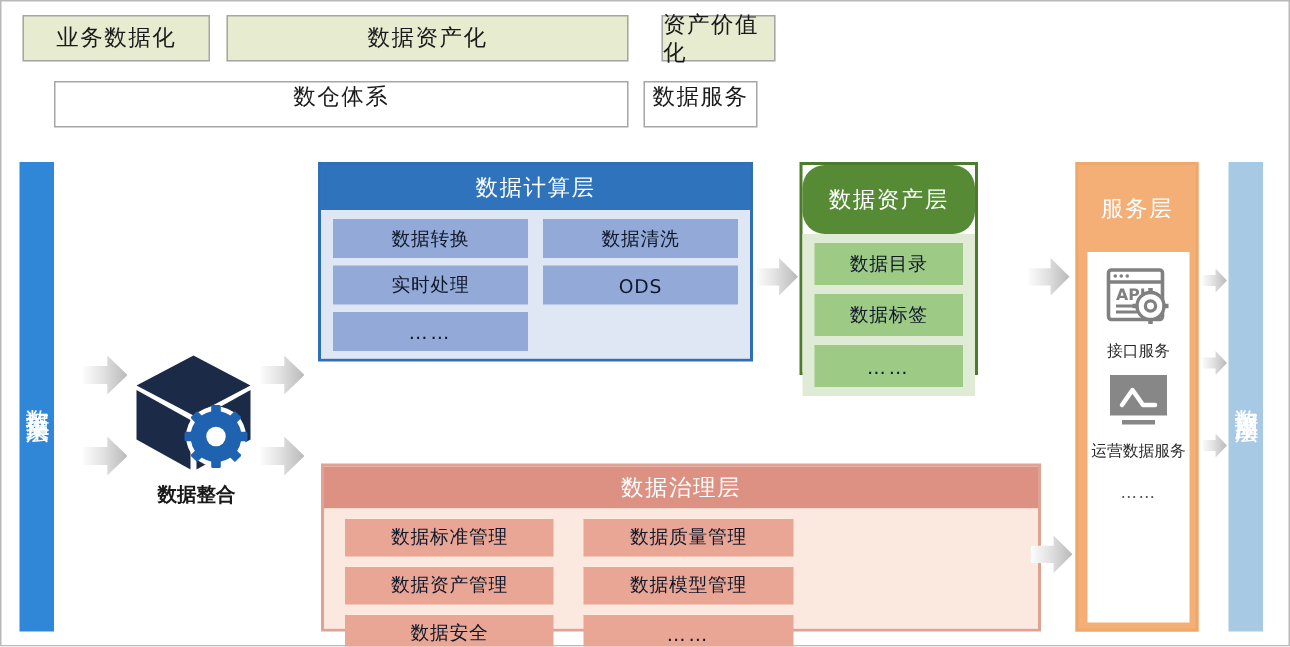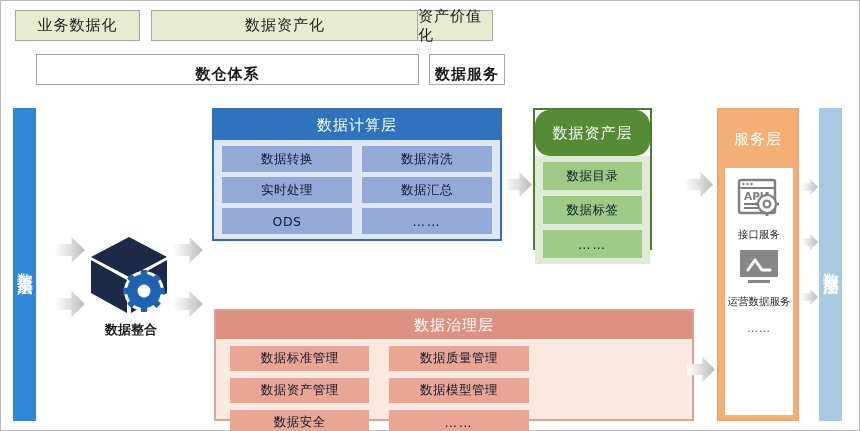--- a/index.html
+++ b/index.html
@@ -21,22 +21,22 @@
     position: absolute;
     background: #e7ebcf;
     border: 1px solid #a6a6a6;
     display: flex; align-items: center; justify-content: center;
     font-size: 15px; color: #1a1a1a; letter-spacing: 1px;
   }
   .white-box {
     position: absolute;
     background: #ffffff;
     border: 1px solid #a6a6a6;
-    display: flex; align-items: flex-end; justify-content: center;
-    font-size: 15px; color: #1a1a1a; letter-spacing: 1px; font-weight: bold;
+    display: flex; align-items: flex-start; justify-content: center;
+    font-size: 15px; color: #1a1a1a; letter-spacing: 1px;
   }
 
   
   .vbar {
     position: absolute;
     display: flex; align-items: center; justify-content: center;
     color: #ffffff; font-size: 16px; letter-spacing: 2px;
     line-height: 1.18;
     writing-mode: vertical-rl; text-orientation: upright;
   }
@@ -113,21 +113,21 @@
 <body>
 
 <div id="canvas">
 
   <div class="phase-box" style="left:14px; top:9px; width:125px; height:31px;">
     <span>业务数据化</span>
   </div>
   <div class="phase-box" style="left:150px; top:9px; width:268px; height:31px;">
     <span>数据资产化</span>
   </div>
-  <div class="phase-box" style="left:416px; top:9px; width:76px; height:31px;">
+  <div class="phase-box" style="left:440px; top:9px; width:76px; height:31px;">
     <span>资产价值化</span>
   </div>
 
   <div class="white-box" style="left:35px; top:53px; width:383px; height:31px;">
     <span>数仓体系</span>
   </div>
   <div class="white-box" style="left:428px; top:53px; width:76px; height:31px;">
     <span>数据服务</span>
   </div>
 
@@ -172,21 +172,20 @@
 
   <div class="arrow" style="left:172px; top:236px; width:30px; height:26px;"></div>
   <div class="arrow" style="left:172px; top:290px; width:30px; height:26px;"></div>
 
   <div class="panel" id="compute">
     <div class="panel-title">数据计算层</div>
     <div class="panel-body">
       <div class="cell">数据转换</div>
       <div class="cell">数据清洗</div>
       <div class="cell">实时处理</div>
-      <div class="cell">数据汇总</div>
       <div class="cell">ODS</div>
       <div class="cell dots-cell">……</div>
     </div>
   </div>
 
   <div class="arrow" style="left:503px; top:171px; width:28px; height:25px;"></div>
 
   <div class="panel" id="asset">
     <div class="panel-title">数据资产层</div>
     <div class="panel-body">

